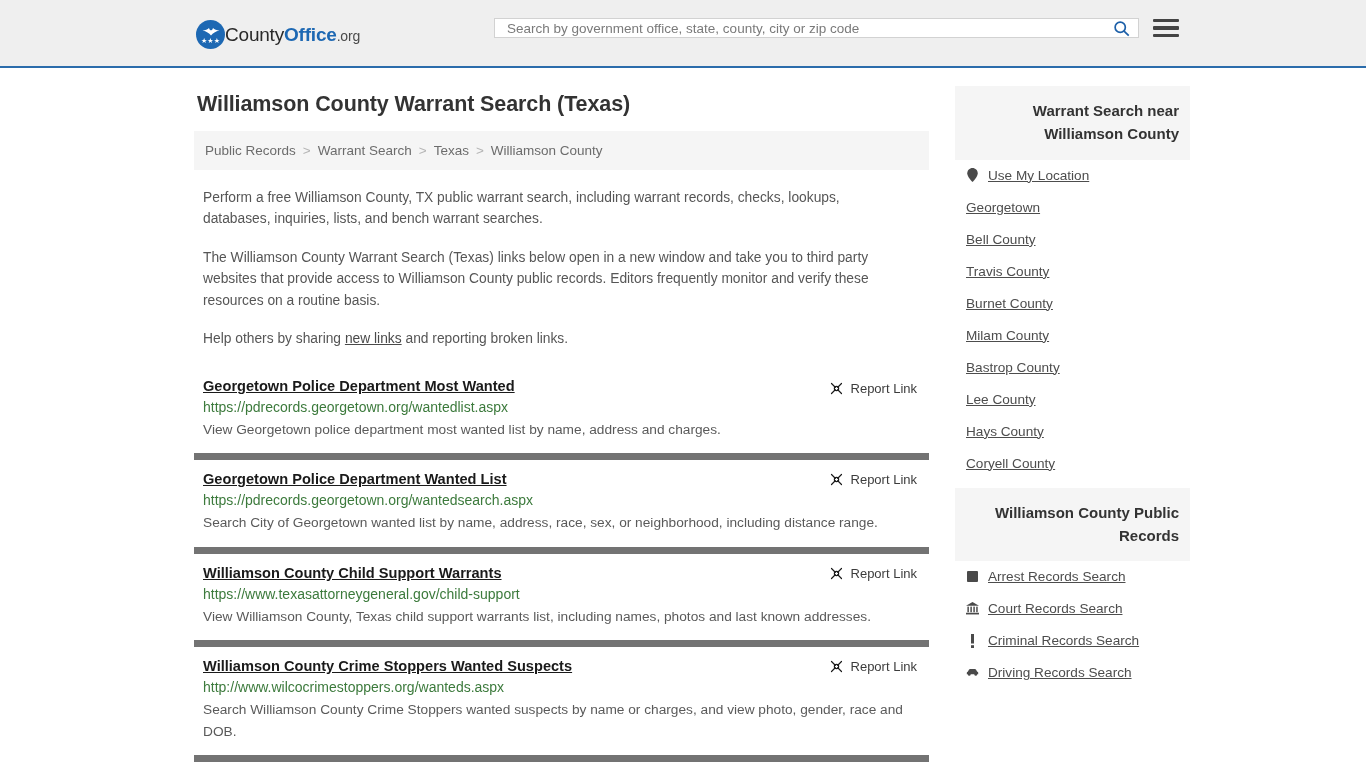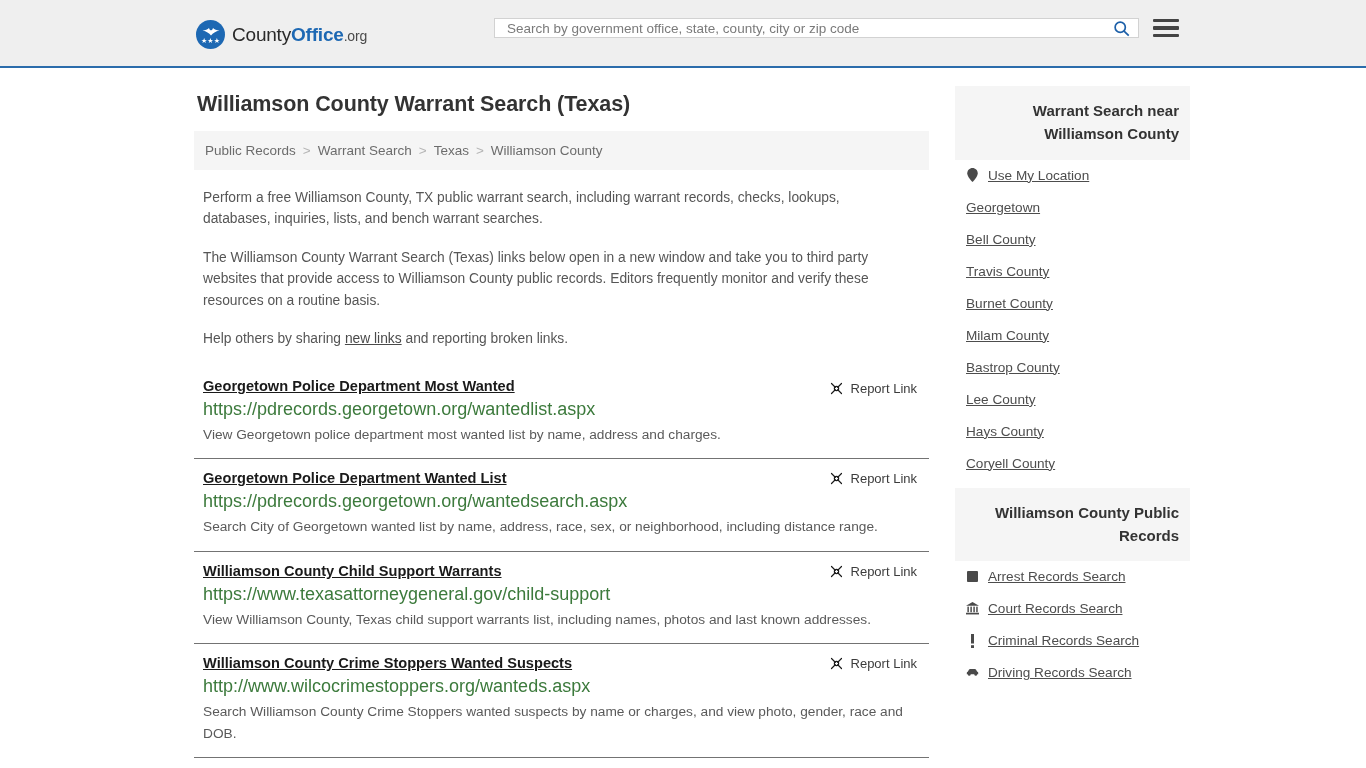--- a/index.html
+++ b/index.html
@@ -20,21 +20,20 @@
     border-bottom: 2px solid #2b6cab;
     display: flex;
     align-items: center;
   }
   .logo-wrap {
     position: absolute;
     left: 196px;
     top: 20px;
     display: flex;
     align-items: center;
-    gap: 7px;
     cursor: pointer;
   }
   .logo-mark {
     width: 29px; height: 29px;
     border-radius: 50%;
     background: #1d68b3;
     position: relative;
     flex: 0 0 auto;
     overflow: hidden;
   }
@@ -155,36 +154,36 @@
   }
   .intro p a {
     color: #4a4a4a;
     text-decoration: underline;
     cursor: pointer;
   }
 
   
   .results { margin-top: 20px; }
   .result {
-    border-bottom: 1px solid #737373;
+    border-bottom: 7px solid #737373;
     padding: 10px 0 12px 9px;
     position: relative;
   }
   .result:first-child { padding-top: 8px; }
   .result-title {
     font-size: 14.6px;
     font-weight: bold;
     color: #1a1a1a;
     text-decoration: underline;
     cursor: pointer;
     display: inline-block;
     margin-bottom: 5px;
   }
   .result-url {
-    font-size: 18px;
+    font-size: 14px;
     color: #3c7a3c;
     margin-bottom: 4px;
     word-break: break-all;
   }
   .result-desc {
     font-size: 13.7px;
     color: #5a5a5a;
     line-height: 1.62;
     max-width: 700px;
   }

